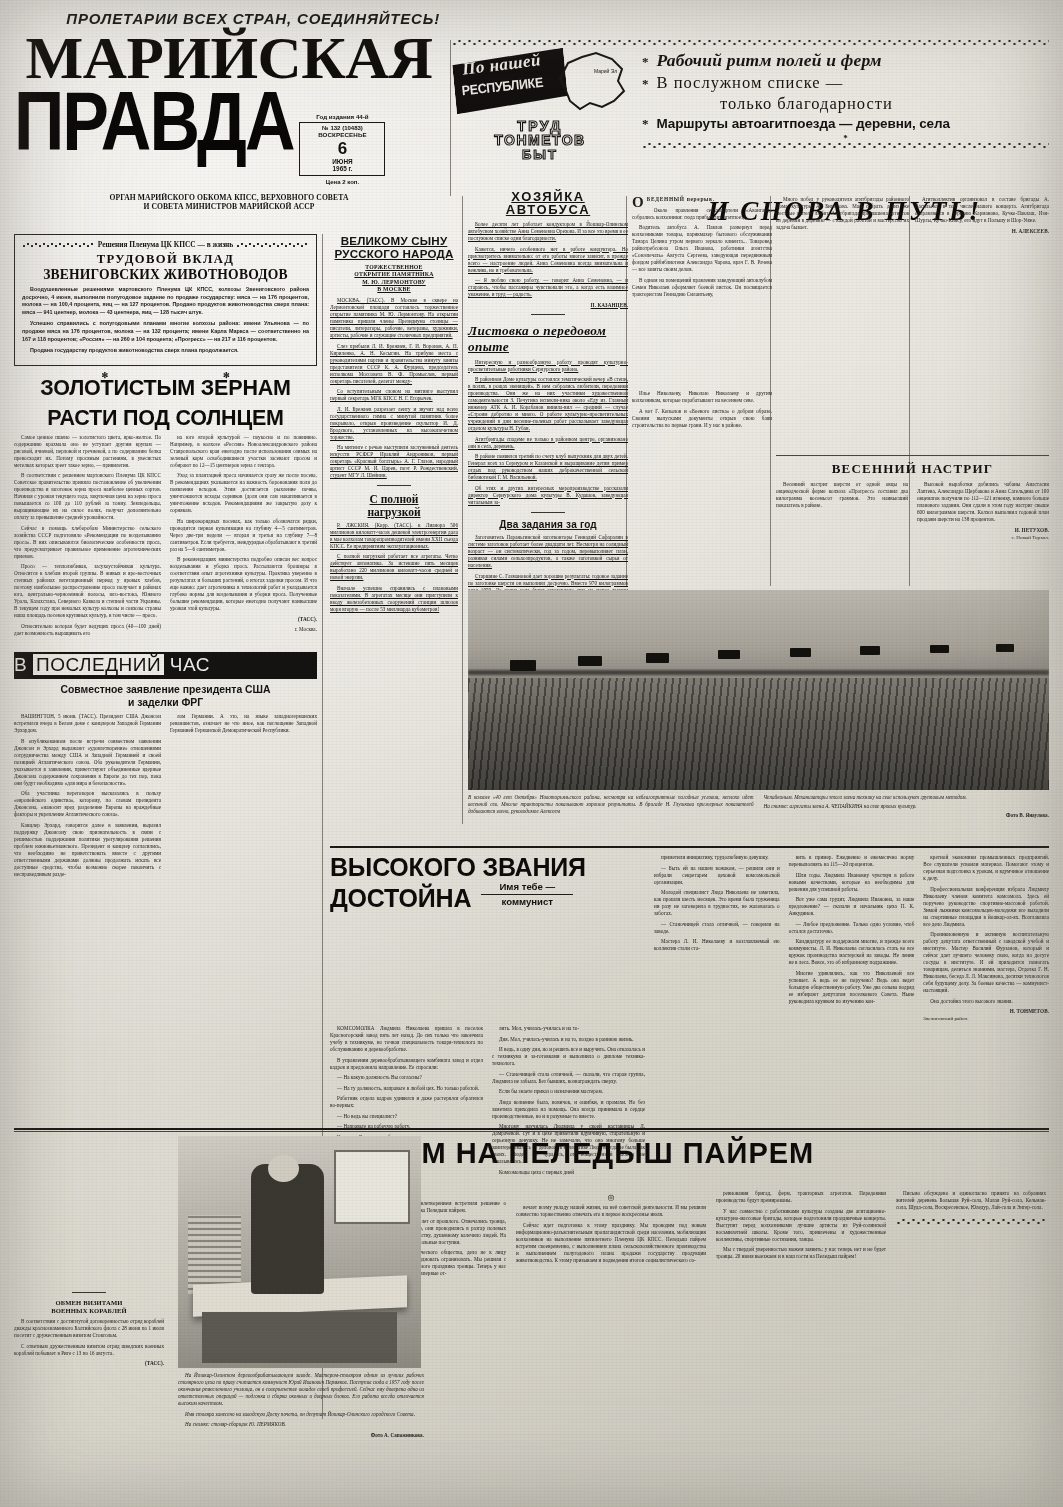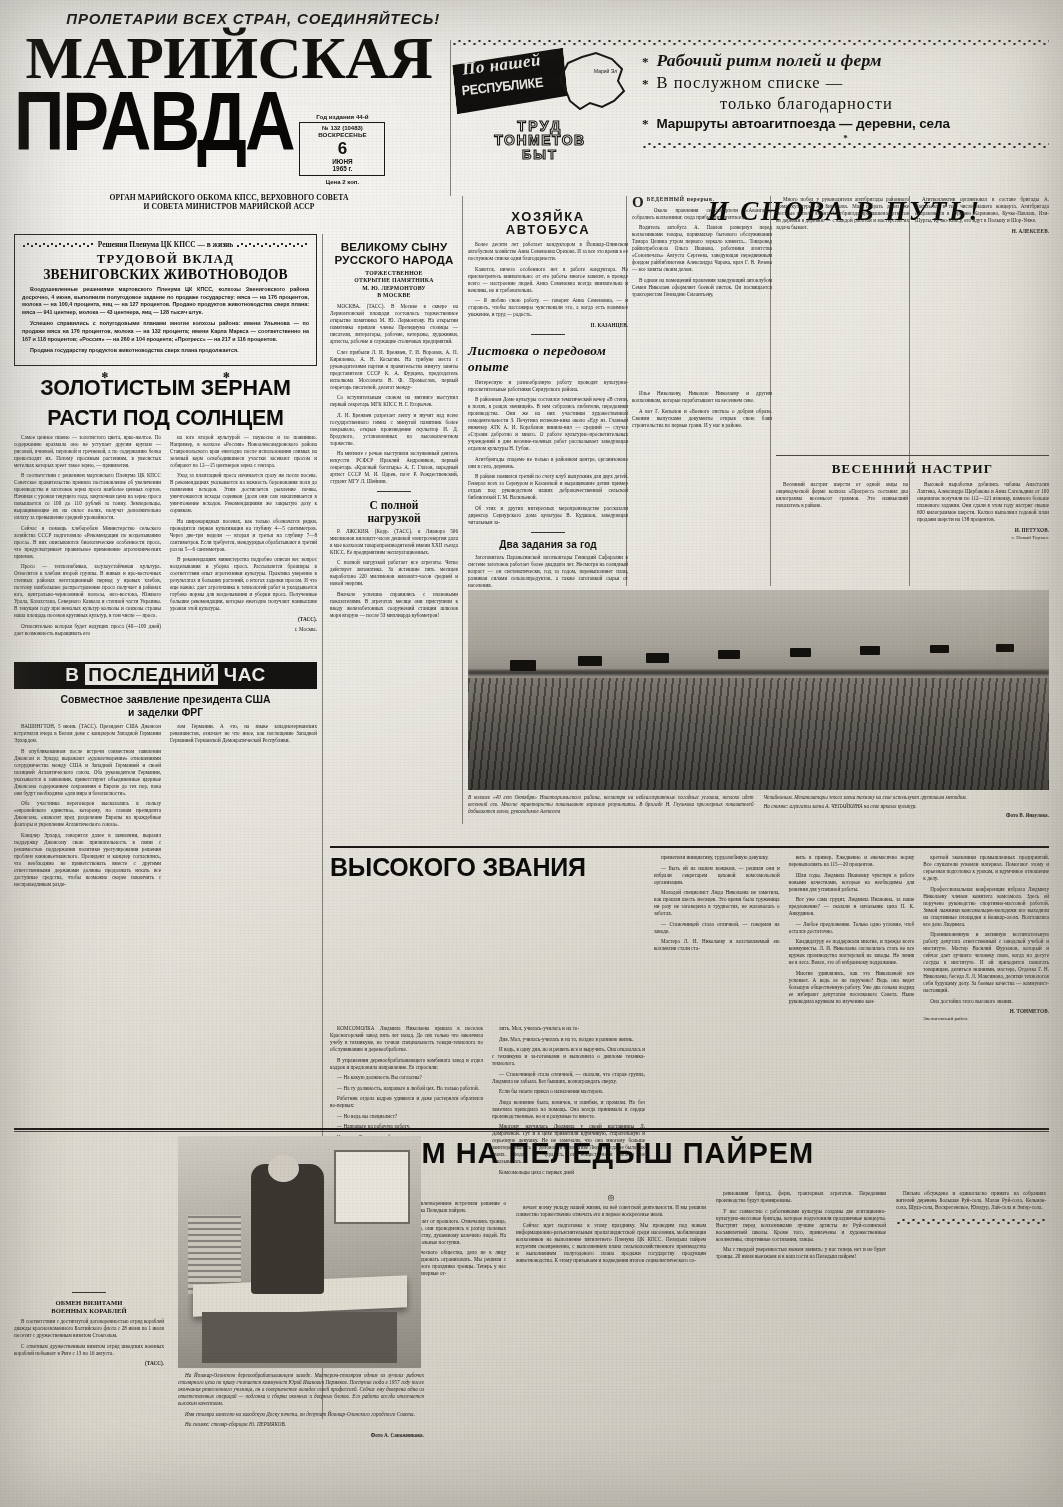--- a/index.html
+++ b/index.html
@@ -181,51 +181,51 @@
   .zv-body{font-family:"Liberation Sans",sans-serif;font-size:5.4px;line-height:7.6px;text-align:justify;font-weight:bold;color:#201d1b;}
   .zv-body p{margin:0 0 4px 0;text-indent:8px;}
   .astpair{display:flex;justify-content:space-around;margin:5px 30px 1px;font-size:8px;font-weight:bold;}
 
   .hl-rasti{
     text-align:center;font-family:"Liberation Sans",sans-serif;font-weight:bold;
     font-size:21.5px;line-height:23px;letter-spacing:-.2px;margin:7px 0 2px;color:#100e0d;
   }
 
   .hl-posledni{
-    background:#171513;color:#eceae4;text-align:center;
-    font-family:"Liberation Sans",sans-serif;font-weight:bold;
-    font-size:19px;letter-spacing:.5px;padding:2px 0 3px;margin-top:22px;
+    background:#171513;color:#eceae4;text-align:left;
+    font-family:"Liberation Sans",sans-serif;font-weight:normal;
+    font-size:19px;letter-spacing:.5px;padding:2px 0 3px;margin-top:12px;
   }
   .hl-posledni .wbx{background:#eceae4;color:#171513;padding:0 3px;}
   .sub-center{
     text-align:center;font-family:"Liberation Sans",sans-serif;font-weight:bold;
     font-size:10.4px;line-height:12.5px;margin:5px 0 4px;
   }
   .sub-small{
     text-align:center;font-family:"Liberation Serif",serif;font-weight:bold;
     font-size:6.6px;line-height:8px;margin:4px 0 3px;letter-spacing:.02em;
   }
 
   
-  #center{left:330px;top:240px;width:128px;height:590px;}
+  #center{left:330px;top:234px;width:128px;height:590px;text-decoration:underline;}
   .hl-velikomu{
     text-align:center;font-family:"Liberation Sans",sans-serif;font-weight:bold;
     font-size:11.6px;line-height:13.4px;letter-spacing:.2px;margin-bottom:3px;
   }
   .hl-torzh{
     text-align:center;font-family:"Liberation Serif",serif;font-weight:bold;
     font-size:5.8px;line-height:7.4px;letter-spacing:.04em;margin-bottom:4px;
   }
   .hl-spolnoy{
     text-align:center;font-family:"Liberation Serif",serif;font-weight:bold;
     font-size:11.5px;line-height:13px;margin:4px 0 3px;
   }
 
   
-  #c3{left:468px;top:209px;width:160px;height:628px;}
+  #c3{left:468px;top:189px;width:160px;height:628px;text-decoration:underline;}
   .hl-hozyaika{
     text-align:center;font-family:"Liberation Sans",sans-serif;font-weight:bold;
     font-size:13px;line-height:15px;letter-spacing:1.6px;margin-bottom:4px;
   }
   .hl-listovka{
     font-family:"Liberation Serif",serif;font-weight:bold;font-style:italic;
     font-size:13.2px;letter-spacing:.4px;margin:5px 0 4px;color:#110f0e;
   }
   .hl-dvazad{
     text-align:center;font-family:"Liberation Sans",sans-serif;font-weight:bold;
@@ -605,20 +605,27 @@
       <p>На снимке: агрегаты звена А. ЧЕПАЙКИНА на севе яровых культур.</p>
       <p class="ph-credit">Фото В. Янаулова.</p>
     </div>
   </div>
 
   <div id="band2">
     <div class="rule-thick" style="margin-bottom:6px;"></div>
     <div style="display:flex;">
       <div style="width:315px;">
         <div class="hl-vysokogo">ВЫСОКОГО ЗВАНИЯ</div>
+        <div style="display:flex;align-items:flex-end;gap:10px;">
+          <div class="hl-vysokogo">ДОСТОЙНА</div>
+          <div style="width:92px;margin-bottom:4px;">
+            <div class="rubric">Имя тебе —</div>
+            <div class="rubric2">коммунист</div>
+          </div>
+        </div>
       </div>
       <div style="flex:1;display:flex;gap:9px;padding-left:9px;">
         <div style="flex:1;" class="body-txt">
           <p>приметили инициативу, трудолюбивую девушку.</p>
           <p>— Быть ей на нашем вожаком, — решили они и избрали секретарем цеховой комсомольской организации.</p>
           <p>Молодой специалист Люда Николаева не заметила, как прошли шесть месяцев. Это время была труженица ни разу не заговорила в трудностях, не жаловалась о заботах.</p>
           <p>— Станочницей стала отличной, — говорили на заводе.</p>
           <p>Мастера Л. И. Николаеву и возглавляемый ею коллектив стали ста-</p>
         </div>
         <div style="flex:1;" class="body-txt">

